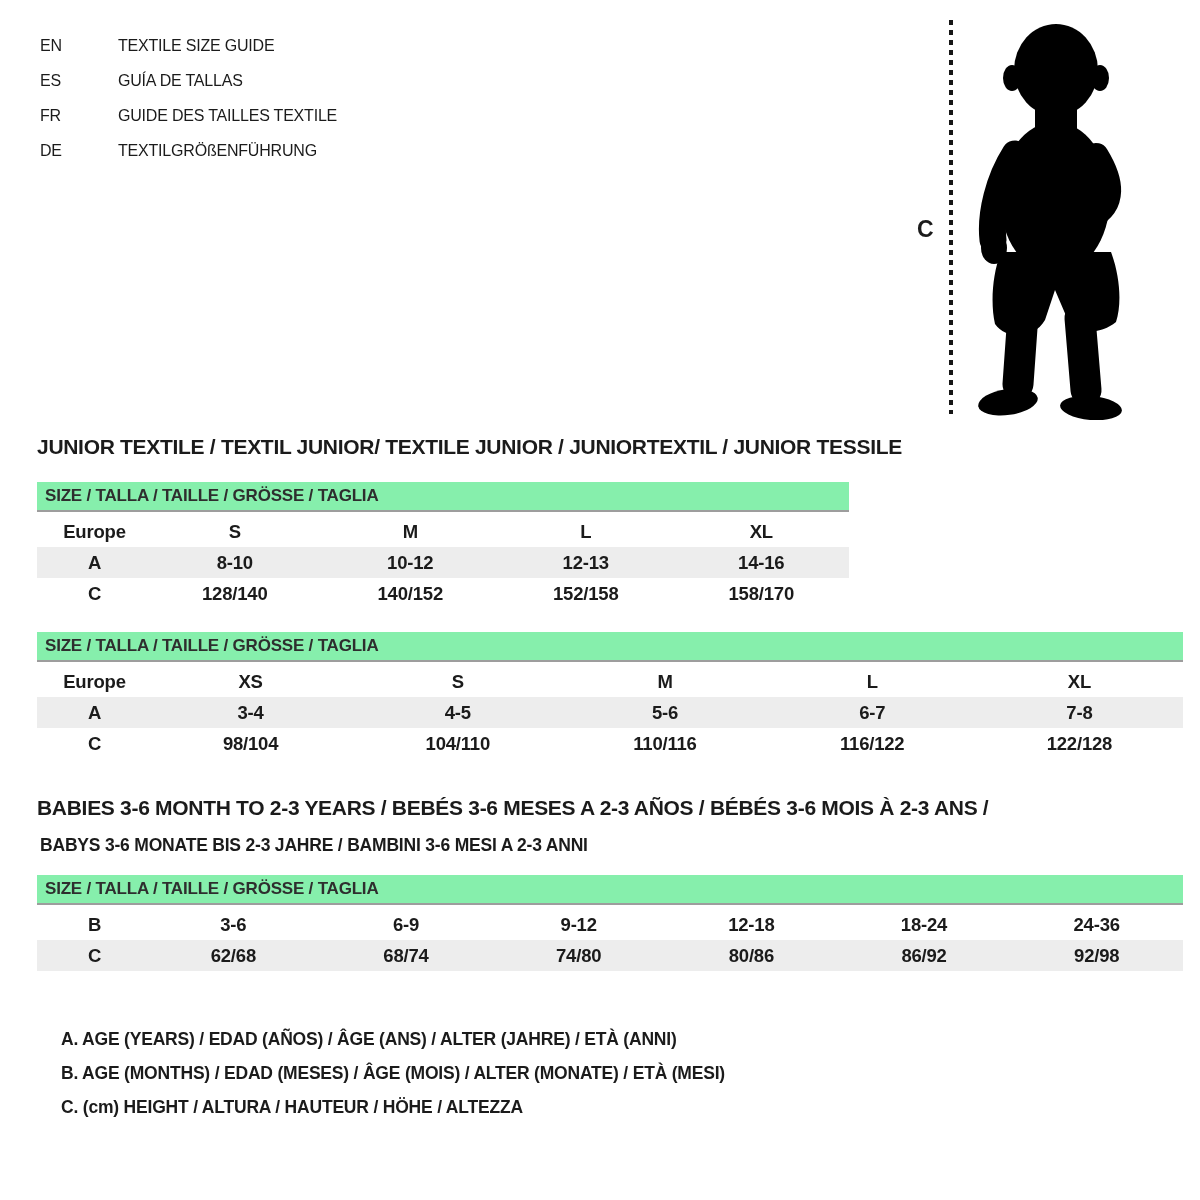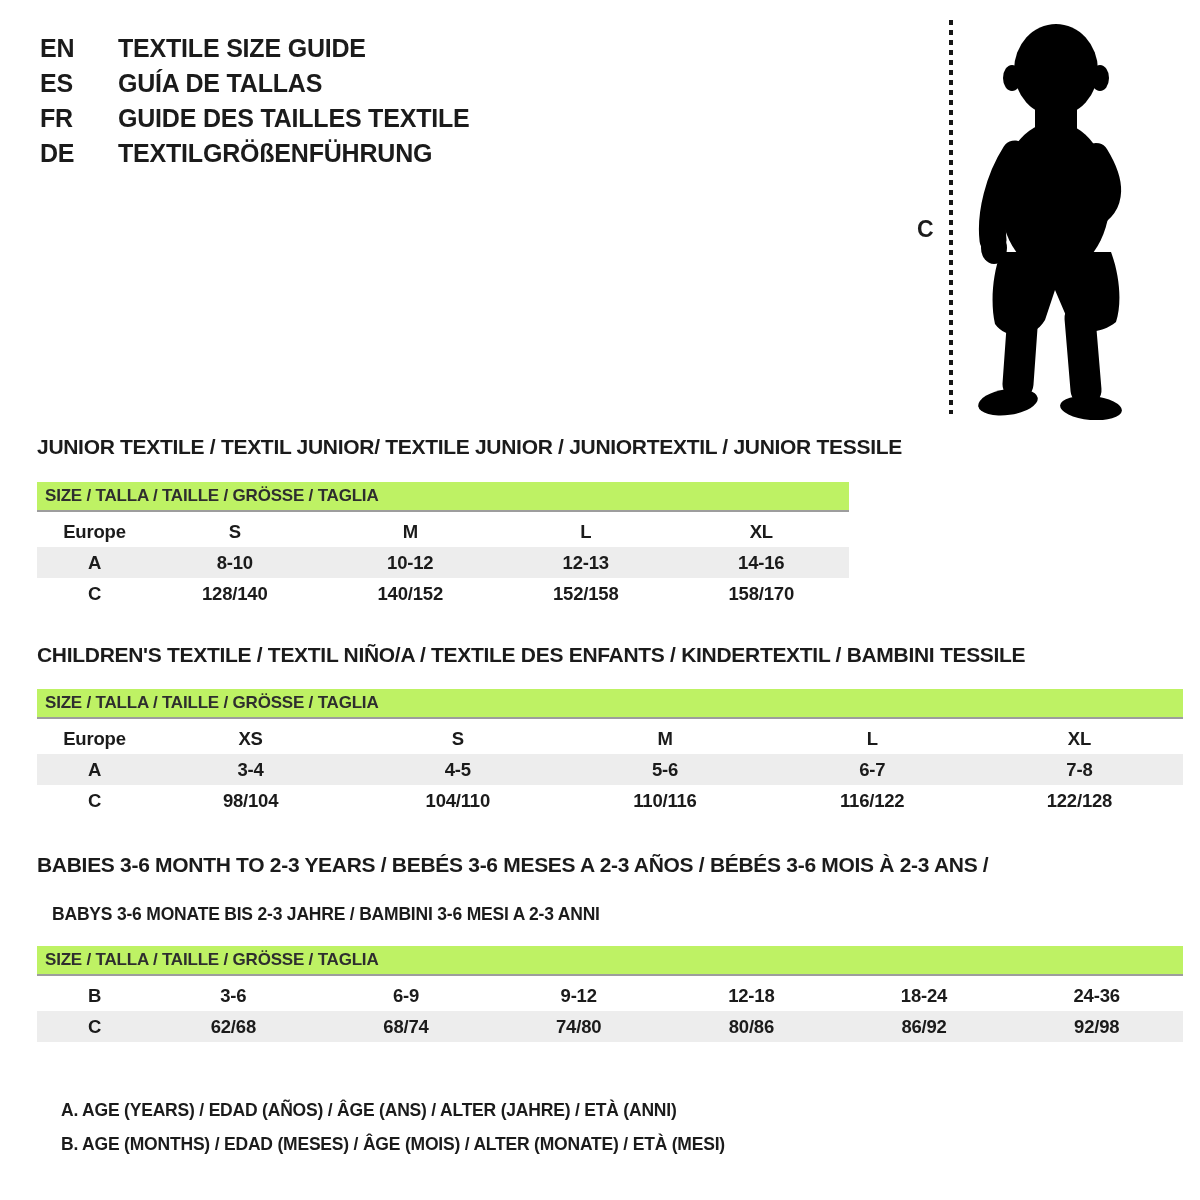--- a/index.html
+++ b/index.html
@@ -4,47 +4,47 @@
 <style>
   html,body{margin:0;padding:0;}
   body{
     width:1200px;height:1200px;position:relative;overflow:hidden;
     background:#ffffff;color:#1b1b1b;
     font-family:"Liberation Sans", sans-serif;
     letter-spacing:-0.2px;
   }
   
   .langs{position:absolute;left:40px;top:28px;}
-  .lang-row{display:flex;align-items:flex-end;height:35px;font-size:25px;font-weight:700;}
+  .lang-row{display:flex;align-items:center;height:35px;font-size:16px;font-weight:400;}
   .lang-code{width:78px;flex:0 0 78px;}
   .lang-label{white-space:nowrap;}
 
   
   .figure{position:absolute;left:905px;top:14px;width:260px;height:406px;}
   .measure-line{
     position:absolute;left:44px;top:6px;width:4px;height:394px;
     background:repeating-linear-gradient(to bottom,#161616 0 5px,transparent 5px 10px);
   }
   .measure-label{position:absolute;left:12px;top:202px;font-size:23px;font-weight:700;}
   .silhouette{position:absolute;left:58px;top:0;}
 
   
   .main{position:absolute;left:37px;top:436px;width:1146px;}
   .section-title{
     margin:0;font-size:21px;font-weight:700;line-height:22px;
     letter-spacing:-0.3px;white-space:nowrap;
   }
-  .title-line2{margin:15px;font-size:17.5px;font-weight:700;line-height:34px;white-space:nowrap;}
+  .title-line2{margin:3px;font-size:17.5px;font-weight:700;line-height:34px;white-space:nowrap;}
   .babies-title .section-title{line-height:34px;}
 
   .sizetable{margin-top:24px;}
   .w-junior{width:812px;}
   .w-full{width:1146px;}
   .size-bar{
-    background:#bef264;border-bottom:2px solid #9d9d9d;
+    background:#86efac;border-bottom:2px solid #9d9d9d;
     height:28px;line-height:28px;padding-left:8px;
     font-size:17px;font-weight:700;color:#2e2e2e;
     margin-bottom:4px;white-space:nowrap;
   }
   .t-row{display:flex;align-items:center;height:31px;font-size:18.5px;font-weight:700;}
   .t-row.shaded{background:#ededed;}
   .t-lbl{flex:0 0 105px;padding-left:5px;text-align:center;}
   .t-val{flex:1;text-align:center;}
 
   .mt-children-title{margin-top:35px;}
@@ -125,21 +125,20 @@
     </div>
     <div class="t-row">
       <span class="t-lbl">C</span>
       <span class="t-val">128/140</span>
       <span class="t-val">140/152</span>
       <span class="t-val">152/158</span>
       <span class="t-val">158/170</span>
     </div>
   </div>
 
-  <h2 class="section-title mt-children-title">CHILDREN'S TEXTILE / TEXTIL NIÑO/A / TEXTILE DES ENFANTS / KINDERTEXTIL / BAMBINI TESSILE</h2>
   <div class="sizetable w-full mt-children-table">
     <div class="size-bar">SIZE / TALLA / TAILLE / GRÖSSE / TAGLIA</div>
     <div class="t-row">
       <span class="t-lbl">Europe</span>
       <span class="t-val">XS</span>
       <span class="t-val">S</span>
       <span class="t-val">M</span>
       <span class="t-val">L</span>
       <span class="t-val">XL</span>
     </div>
@@ -183,15 +182,16 @@
       <span class="t-val">74/80</span>
       <span class="t-val">80/86</span>
       <span class="t-val">86/92</span>
       <span class="t-val">92/98</span>
     </div>
   </div>
 
   <div class="footnotes">
     <div class="footnote">A. AGE (YEARS) / EDAD (AÑOS) / ÂGE (ANS) / ALTER (JAHRE) / ETÀ (ANNI)</div>
     <div class="footnote">B. AGE (MONTHS) / EDAD (MESES) / ÂGE (MOIS) / ALTER (MONATE) / ETÀ (MESI)</div>
+    <div class="footnote">C. (cm) HEIGHT / ALTURA / HAUTEUR / HÖHE / ALTEZZA</div>
   </div>
 
 </div>
 
 </body></html>

